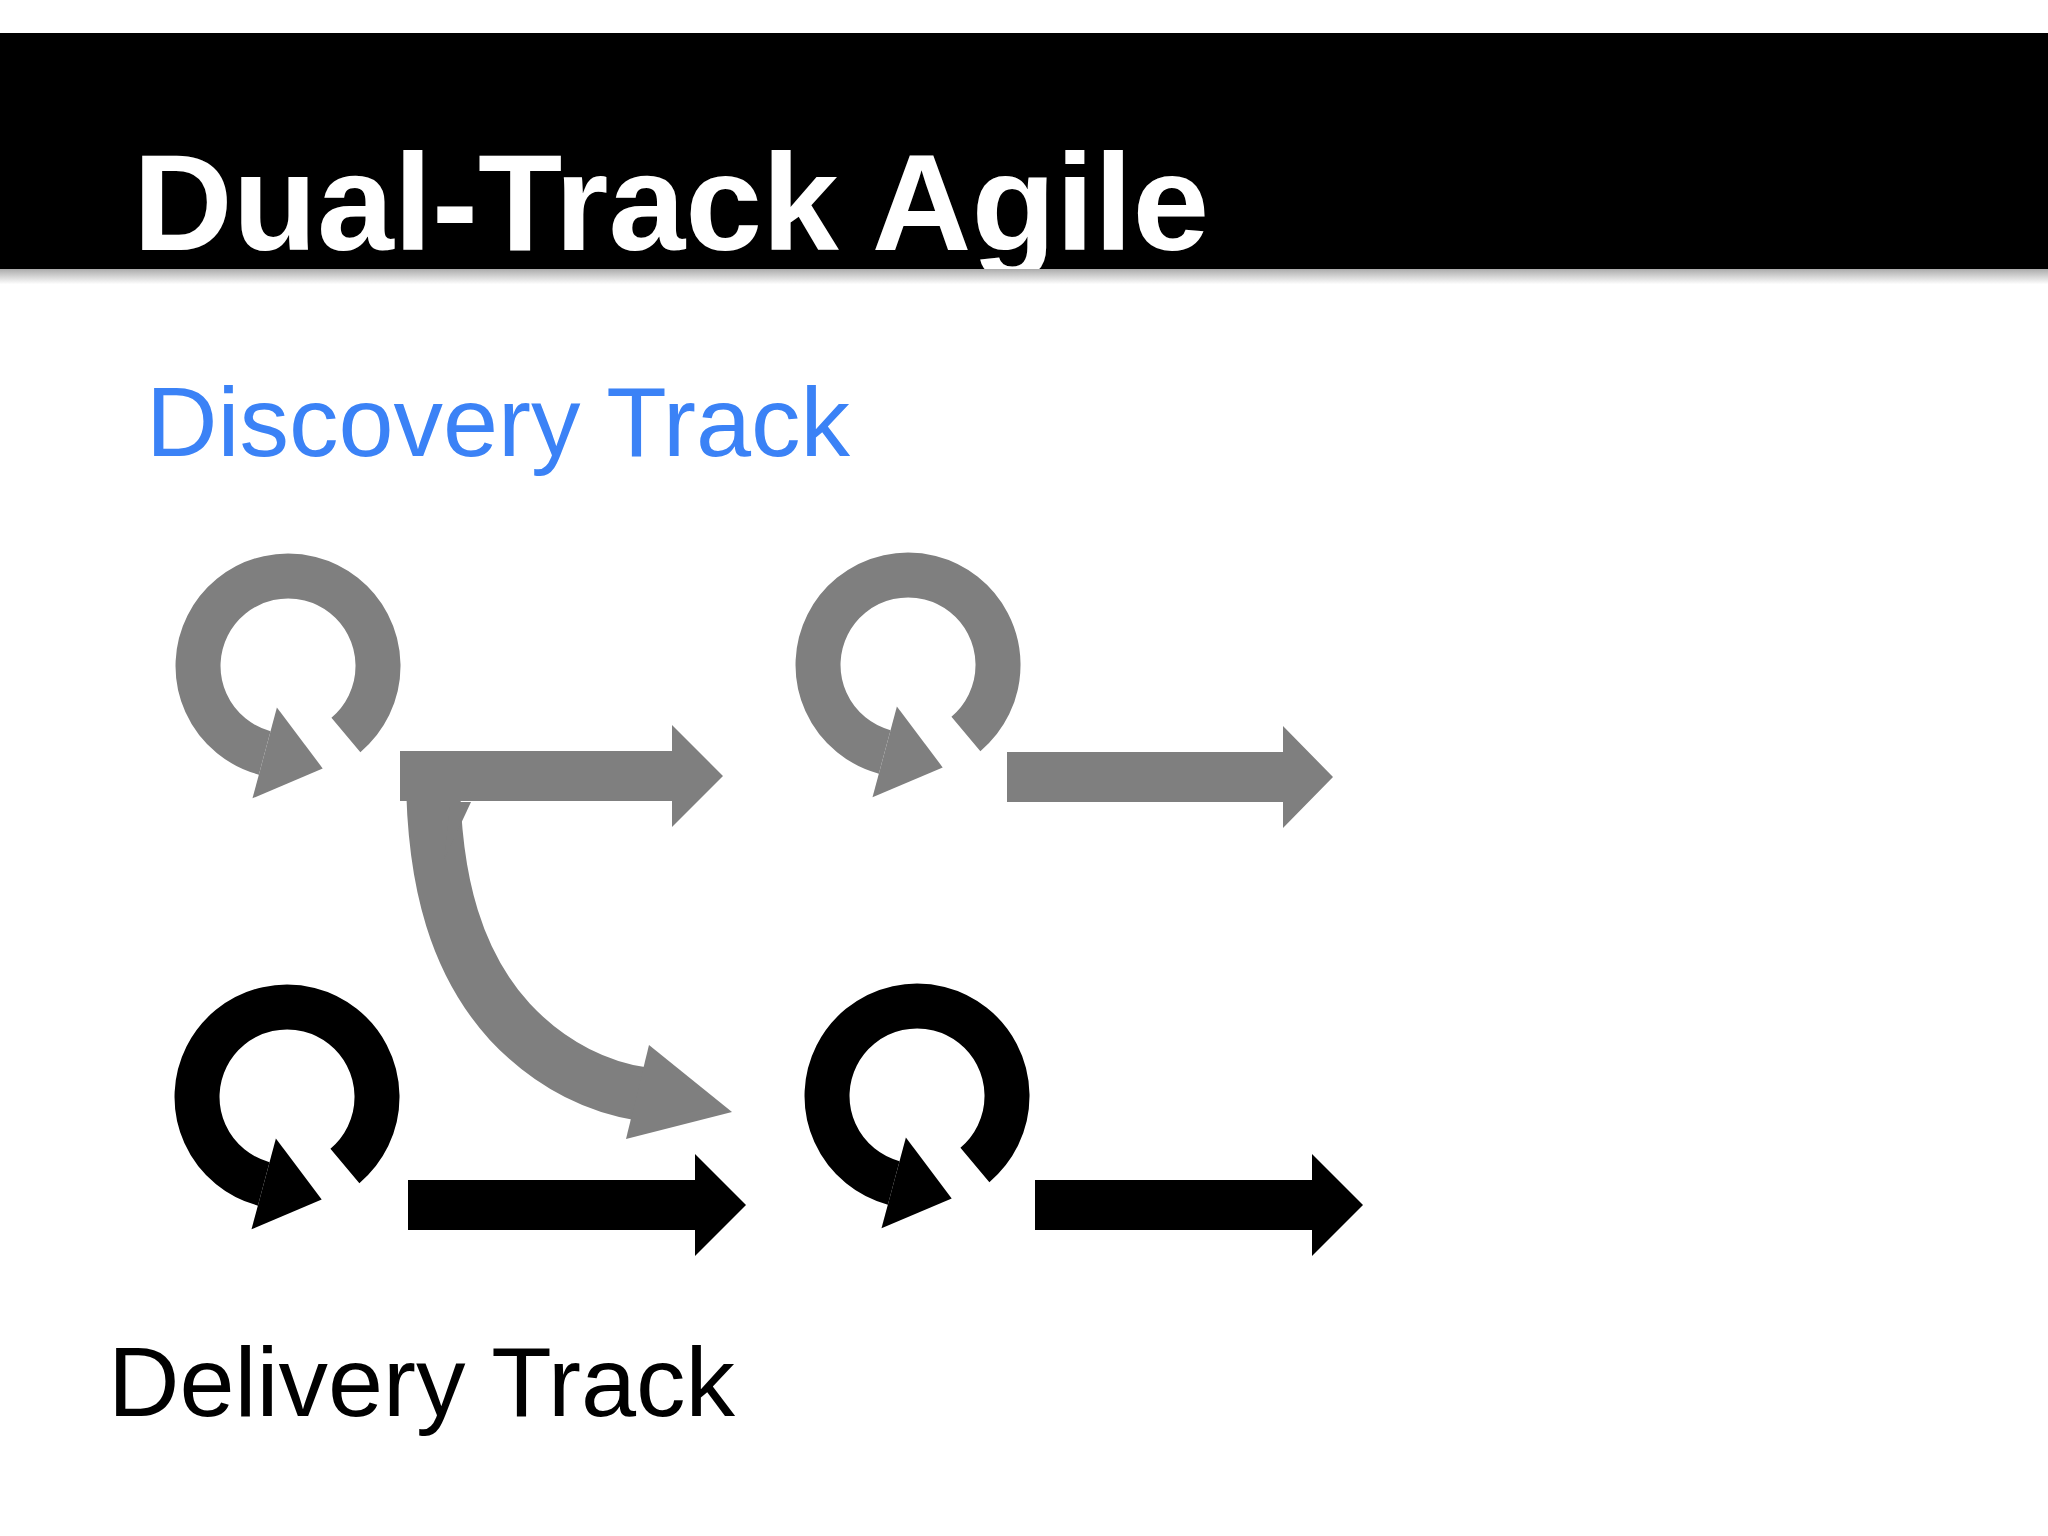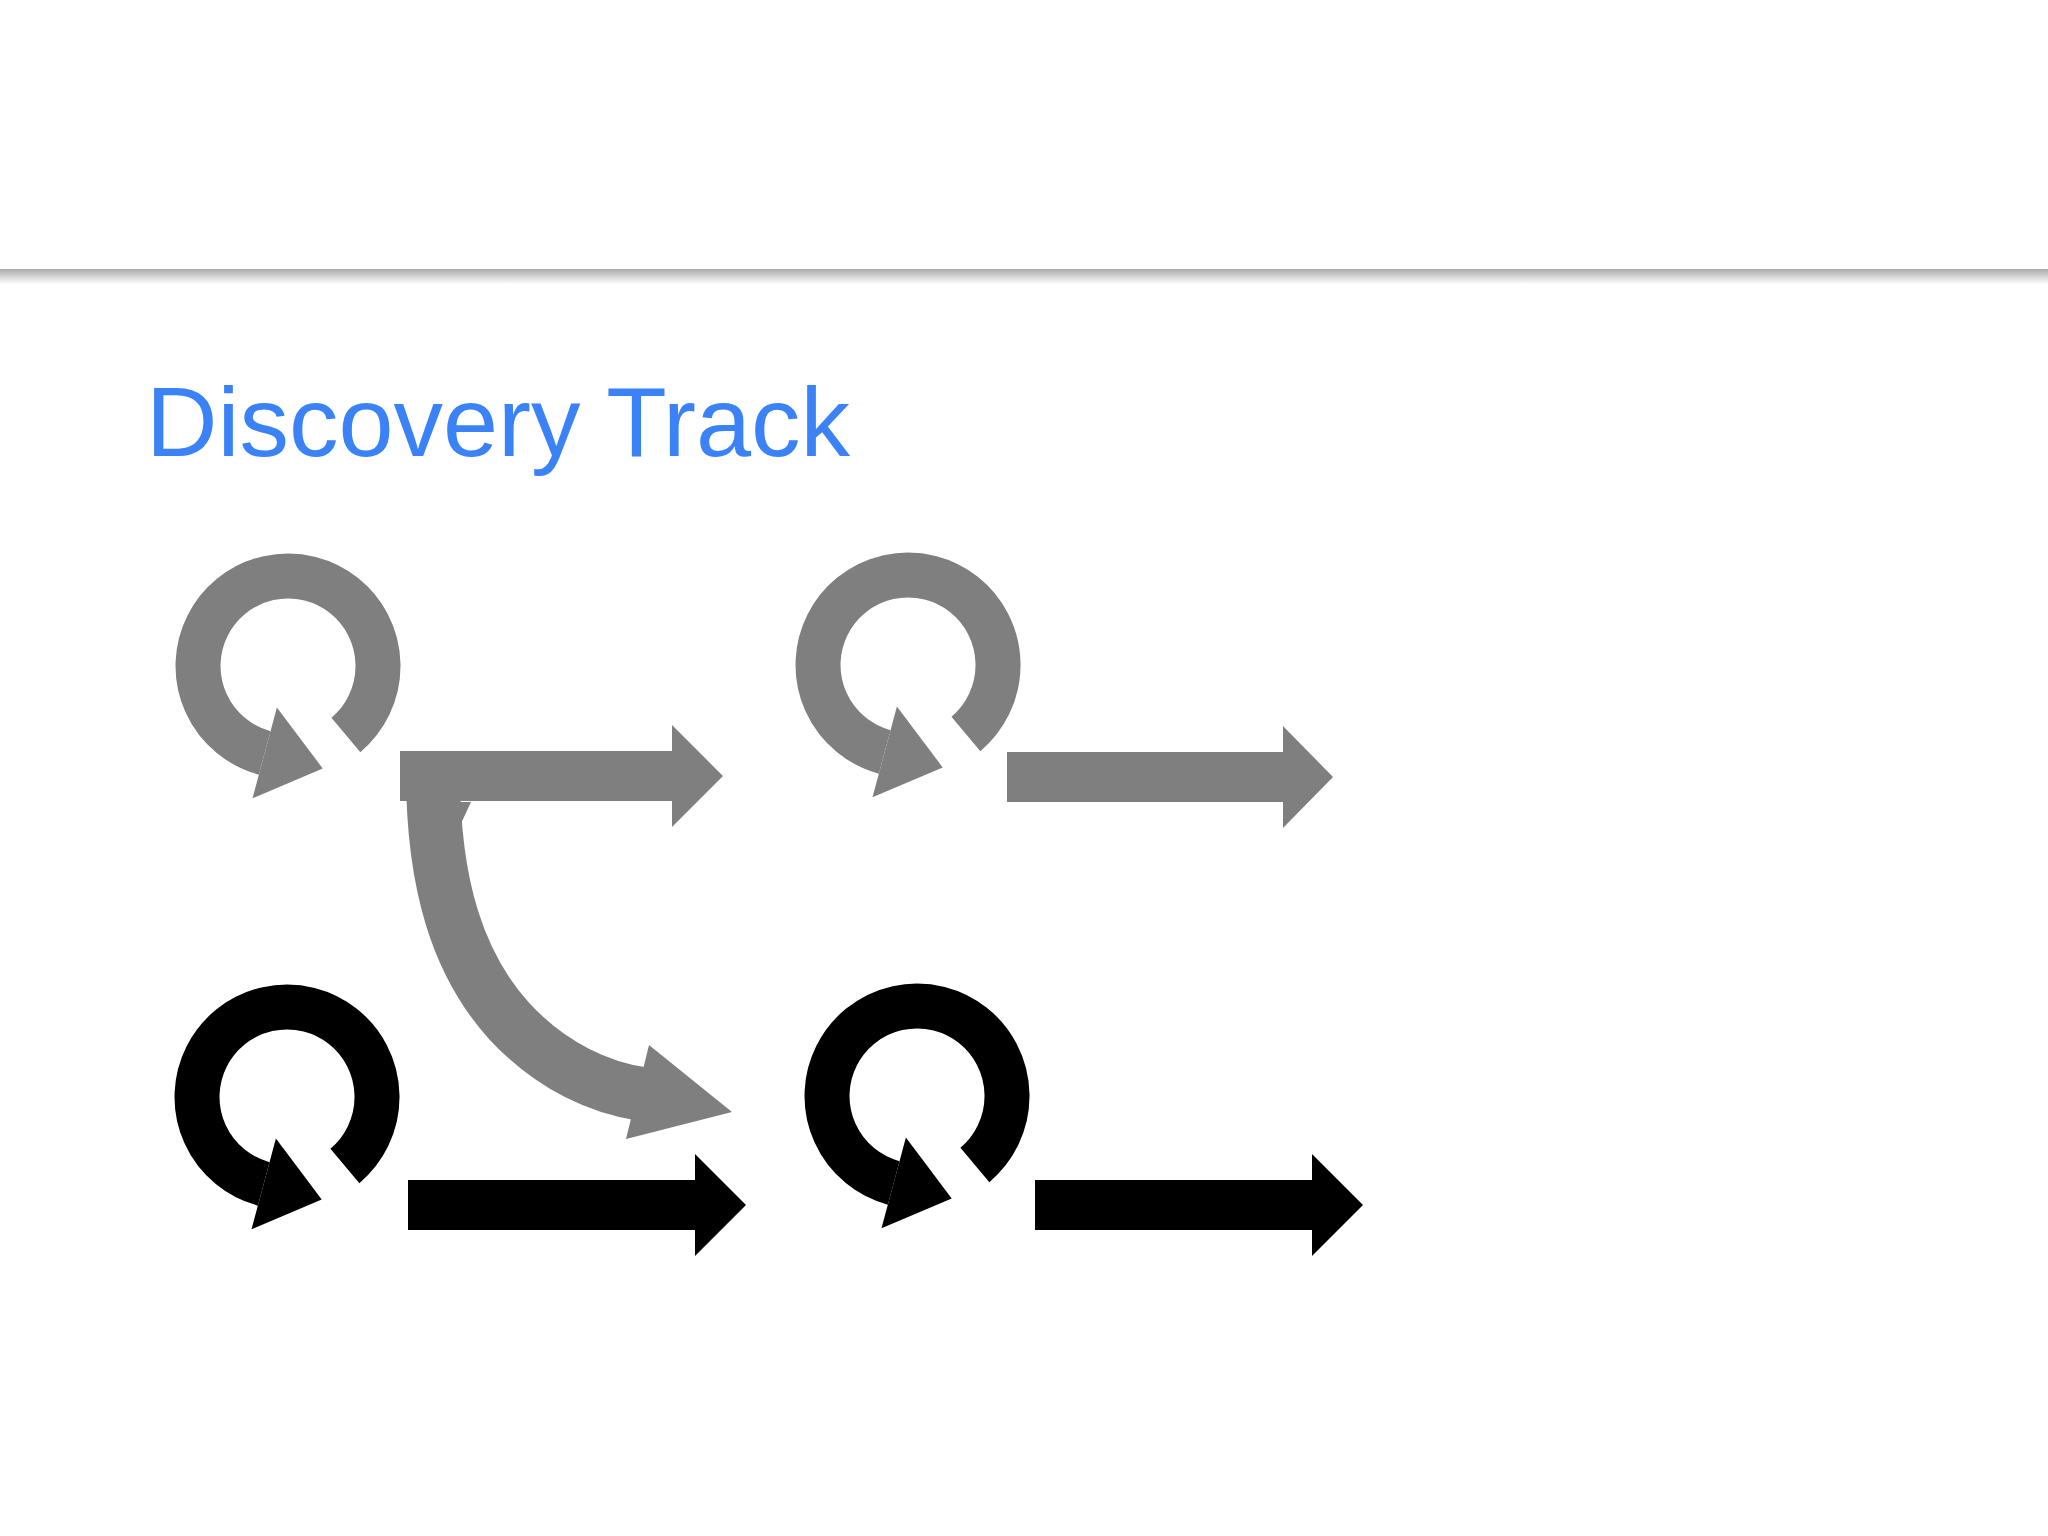--- a/index.html
+++ b/index.html
@@ -70,20 +70,23 @@
     left: 0;
     width: 2048px;
     height: 1536px;
   }
 </style>
 </head>
 <body>
 
 <div class="slide">
 
+  <div class="topbar" style="background-color: rgb(0, 0, 0);">
+    <h1 class="slide-title" style="color: rgb(255, 255, 255);">Dual-Track Agile</h1>
+  </div>
   <div class="topbar-shadow"></div>
 
   <div class="track-label discovery" style="color: #3b82f6;">Discovery Track</div>
 
   <svg class="diagram" viewBox="0 0 2048 1536" xmlns="http://www.w3.org/2000/svg">
 
     <defs>
       <g id="loop-shape">
         <path d="M 57.9 68.9 A 90 90 0 1 0 -23.3 86.9" fill="none" stroke="currentColor" stroke-width="45"></path>
         <polygon points="34.7,102.4 -35.5,132.3 -11.1,41.5" fill="currentColor"></polygon>
@@ -100,14 +103,15 @@
     <polygon points="400,751 672,751 672,725 723,776 672,827 672,801 400,801" fill="#7f7f7f"></polygon>
     <use href="#loop-shape" transform="translate(908,665)" color="#7f7f7f"></use>
     <polygon points="1007,752 1283,752 1283,726 1333,777 1283,828 1283,802 1007,802" fill="#7f7f7f"></polygon>
 
     <use href="#loop-shape" transform="translate(287,1097)" color="#000000"></use>
     <polygon points="408,1180 695,1180 695,1154 746,1205 695,1256 695,1230 408,1230" fill="#000000"></polygon>
     <use href="#loop-shape" transform="translate(917,1096)" color="#000000"></use>
     <polygon points="1035,1180 1312,1180 1312,1154 1363,1205 1312,1256 1312,1230 1035,1230" fill="#000000"></polygon>
   </svg>
 
+  <div class="track-label delivery" style="color: rgb(0, 0, 0);">Delivery Track</div>
 
 </div>
 
 </body></html>

